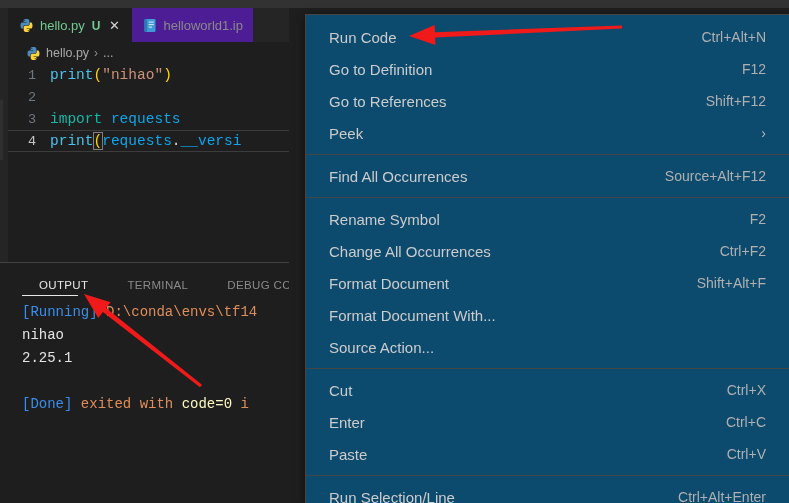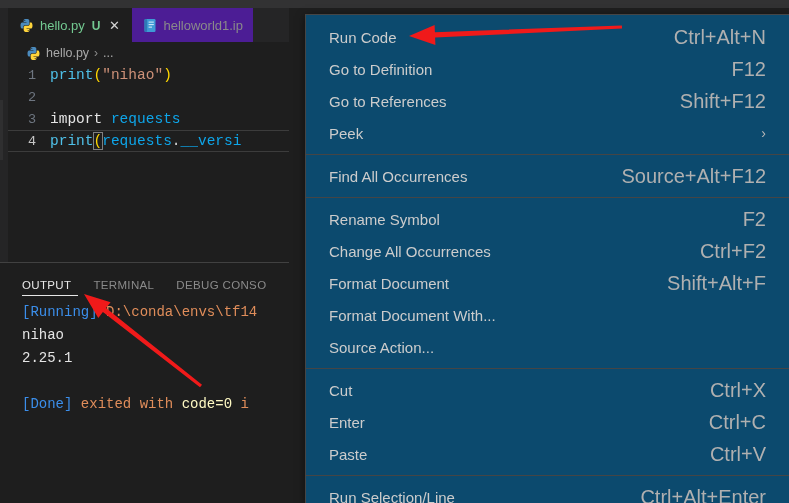--- a/index.html
+++ b/index.html
@@ -134,21 +134,21 @@
     box-sizing: border-box;
     color: #6e7681;
     font-size: 13.5px;
     flex: none;
   }
   .code-row.current .gutter { color: #c6c6c6; }
   .code-text { color: #d4d4d4; }
   .tok-fn      { color: #4fc1e9; }
   .tok-paren   { color: #ffd700; }
   .tok-str     { color: #ce9178; }
-  .tok-kw      { color: #e5e5e5; }
+  .tok-kw      { color: #14b8a6; }
   .tok-mod     { color: #0ea5e9; }
   .tok-plain   { color: #d4d4d4; }
   .cursor-box {
     display: inline-block;
     border: 1px solid #808080;
     margin: 0 -1px;
     box-sizing: border-box;
   }
 
   
@@ -170,21 +170,21 @@
     position: absolute;
     left: 0; top: 7px;
     height: 30px;
     display: flex;
     align-items: center;
     gap: 22px;
     padding-left: 22px;
     font-size: 11.5px;
     letter-spacing: 0.35px;
   }
-  .panel-tab { color: #8a8a8a; cursor: pointer; white-space: nowrap; }
+  .panel-tab { color: #8a8a8a; cursor: pointer; white-space: nowrap; margin-left: 17px; }
   .panel-tab.active { color: #e7e7e7; }
   .panel-tab-underline {
     position: absolute;
     left: 22px; top: 32px;
     width: 56px; height: 1px;
     background: #e7e7e7;
   }
   .panel-body {
     position: absolute;
     left: 0; top: 38px;
@@ -225,21 +225,21 @@
     position: relative;
   }
   .menu-item .mi-label {
     color: #cccccc;
     font-size: 15px;
     white-space: nowrap;
   }
   .menu-item .mi-key {
     margin-left: auto;
     color: #b0b0b0;
-    font-size: 20px;
+    font-size: 14px;
     white-space: nowrap;
   }
   .menu-item .mi-chevron {
     margin-left: auto;
     color: #b8b8b8;
     font-size: 14px;
     line-height: 1;
   }
   .menu-sep {
     height: 1px;

